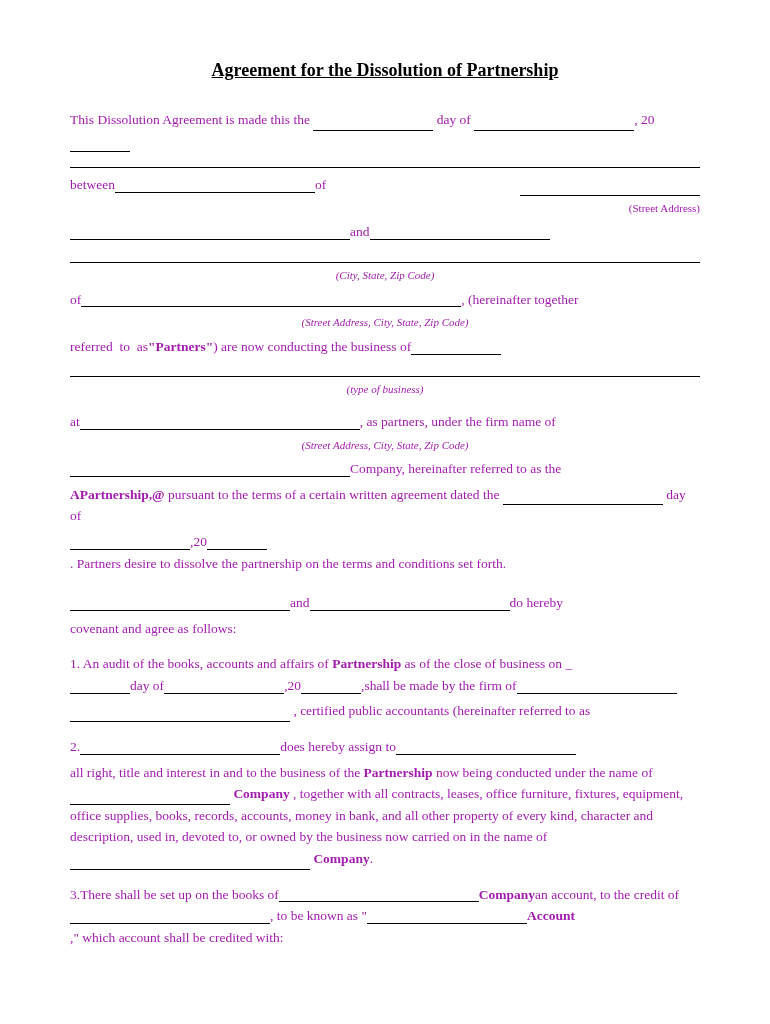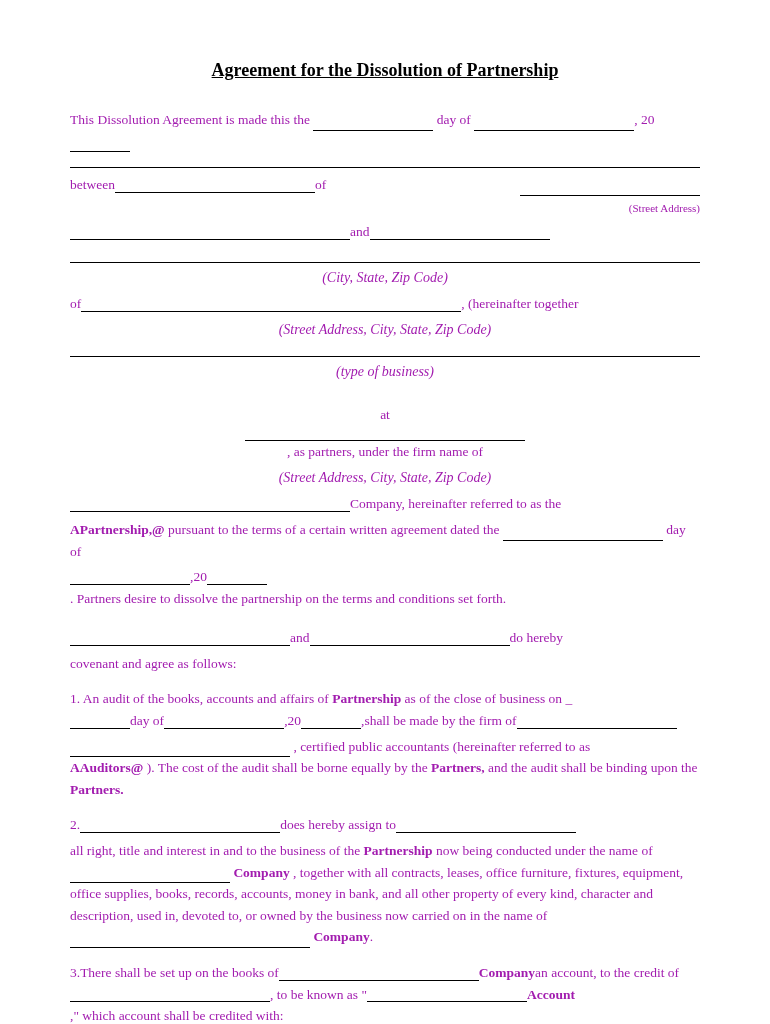--- a/index.html
+++ b/index.html
@@ -55,21 +55,21 @@
 
     .block-row {
       display: flex;
       align-items: center;
       flex-wrap: wrap;
       margin-bottom: 4px;
     }
 
     .sub-label {
       font-style: italic;
-      font-size: 14px;
+      font-size: 11px;
       text-align: center;
       display: block;
       width: 100%;
     }
 
     .paragraph {
       margin-bottom: 14px;
     }
 
     .bold { font-weight: bold; }
@@ -127,26 +127,32 @@
 
       <div class="block-row" style="margin-top:4px;">
         <span>of</span>
         <span class="line" style="min-width:380px;"></span>
         <span>, (hereinafter together</span>
       </div>
       <div style="text-align:center;">
         <span class="sub-label">(Street Address, City, State, Zip Code)</span>
       </div>
 
+      <div class="block-row" style="margin-top:4px;">
+        <span>referred &nbsp;to &nbsp;as</span>
+        <span class="bold">"Partners"</span>
+        <span>) are now <span class="bold" style="font-weight:normal;">conducting</span>  the business of</span>
+        <span class="line" style="min-width:90px;"></span>
+      </div>
       <div class="line-fullw"></div>
       <div style="text-align:right;">
         <span class="sub-label">(type of business)</span>
       </div>
 
-      <div class="block-row" style="margin-top:20px;flex-direction:column;">
+      <div class="block-row" style="margin-top:12px;">
         <span>at</span>
         <span class="line" style="min-width:280px;"></span>
         <span>, as partners, under the firm name of</span>
       </div>
       <div style="text-align:center;">
         <span class="sub-label">(Street Address, City, State, Zip Code)</span>
       </div>
 
       <div class="block-row" style="margin-top:4px;">
         <span class="line" style="min-width:280px;"></span>
@@ -187,27 +193,20 @@
         <span class="line line-short"></span>
         <span> day of </span>
         <span class="line line-medium"></span>,
         <span>20</span><span class="line line-short"></span>,
         <span> shall be made by the firm of </span>
         <span class="line line-long"></span>
       </div>
       <div>
         <span class="line" style="min-width:220px;"></span>
         <span>, certified public accountants (hereinafter referred to as</span>
-      </div>
-      <div>
-        <span class="bold">AAuditors@</span>
-        <span>). The cost of the audit shall be borne equally by the </span>
-        <span class="bold">Partners,</span>
-        <span> and the audit shall be binding upon the </span>
-        <span class="bold">Partners.</span>
       </div>
     </div>
 
     <div class="paragraph section-num" style="margin-top:14px;">
       <div class="block-row">
         <span>2.</span>
         <span class="line" style="min-width:200px;"></span>
         <span>does hereby assign to</span>
         <span class="line" style="min-width:180px;"></span>
       </div>

